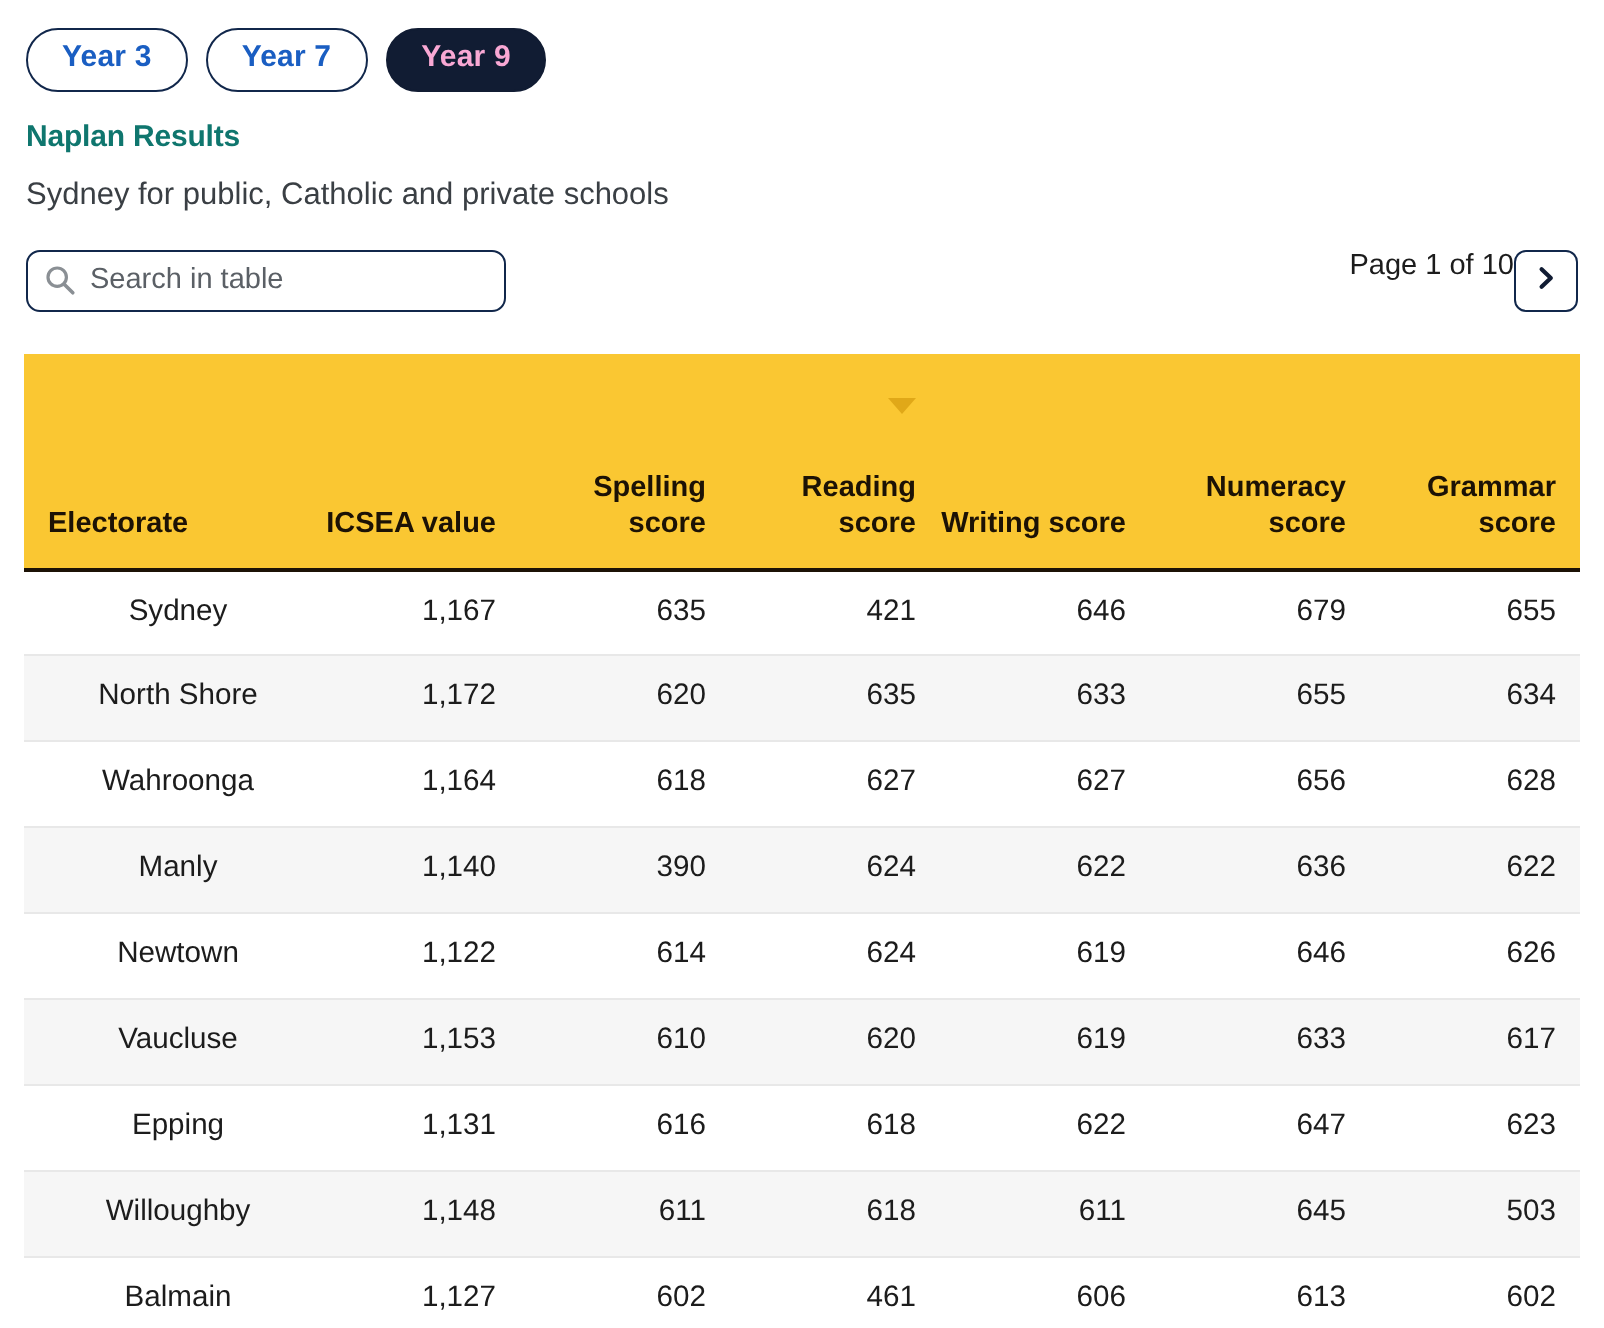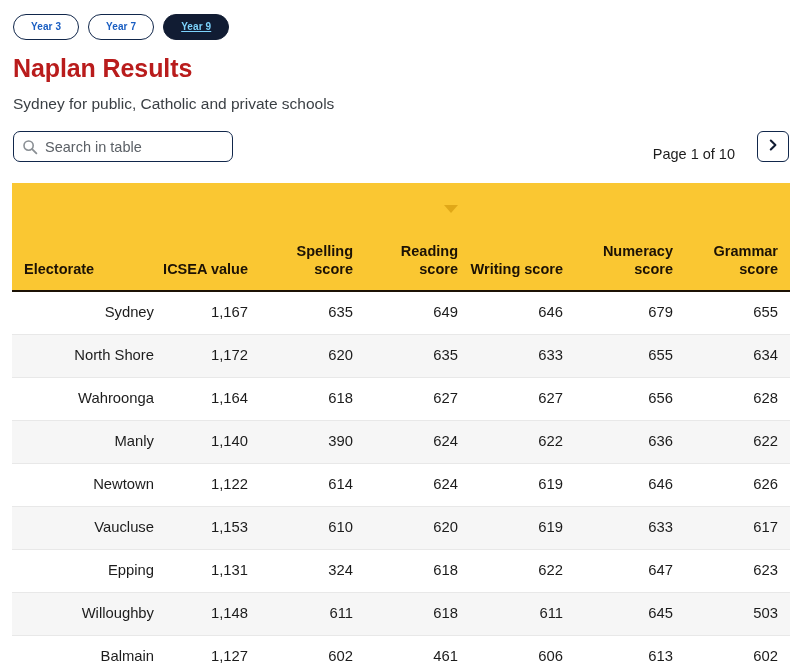--- a/index.html
+++ b/index.html
@@ -25,61 +25,60 @@
   .tabs {
     display: flex;
     gap: 9px;
     padding: 14px 0 0 13px;
   }
   .tab {
     border: 1.5px solid #11274b;
     color: #1a5ec2;
     background: #ffffff;
     border-radius: 999px;
-    font-size: 10px;
+    font-size: 15px;
     font-weight: 700;
     padding: 6px 17px 7px 17px;
     line-height: 1.1;
     cursor: pointer;
     white-space: nowrap;
     letter-spacing: .1px;
   }
   .tab.active {
     background: #111c33;
     border-color: #111c33;
-    color: #7dd3fc;
-    text-decoration: underline;
+    color: #f9a8d4;
   }
 
   
   .title {
-    font-size: 25px;
+    font-size: 15px;
     font-weight: 700;
-    color: #b91c1c;
+    color: #0f766e;
     margin: 14px 0 0 13px;
     letter-spacing: -0.1px;
   }
   .subtitle {
     font-size: 15.5px;
     color: #3a3f44;
     margin: 12px 0 0 13px;
     font-weight: 400;
   }
 
   
   .toolbar {
     display: flex;
     align-items: center;
     justify-content: space-between;
     margin: 18px 13px 0 13px;
   }
   .search-wrap {
     display: flex;
     align-items: center;
-    width: 220px;
+    width: 240px;
     height: 31px;
     border: 1.5px solid #11274b;
     border-radius: 7px;
     padding: 0 8px;
     background: #ffffff;
   }
   .search-icon {
     width: 16px;
     height: 16px;
     flex: 0 0 16px;
@@ -93,22 +92,22 @@
     color: #3a3f44;
     font-family: "Liberation Sans", sans-serif;
     width: 100%;
     background: transparent;
     padding: 0;
   }
   .search-input::placeholder { color: #5b6066; opacity: 1; }
 
   .pager {
     display: flex;
-    align-items: flex-end;
-    gap: 22px;
+    align-items: flex-start;
+    gap: 0;
   }
   .pager-label {
     font-size: 14.5px;
     color: #1c1c1c;
     white-space: nowrap;
   }
   .pager-next {
     width: 32px;
     height: 31px;
     border: 1.5px solid #11274b;
@@ -167,21 +166,21 @@
     font-size: 14.8px;
     color: #1c1c1c;
     padding: 11px 12px 11px 0;
     text-align: right;
     border-bottom: 1px solid #e8e8e8;
     font-weight: 400;
     line-height: 1.35;
     vertical-align: middle;
   }
   table.results tbody td.col-name {
-    text-align: right;
+    text-align: center;
     padding-left: 12px;
     padding-right: 6px;
   }
   table.results tbody tr.alt td { background: #f6f6f6; }
   table.results tbody tr td { background: #ffffff; }
   table.results tbody tr.alt td { background: #f6f6f6; }
 </style>
 </head>
 <body>
 
@@ -239,21 +238,21 @@
             <th><span>Writing score</span></th>
             <th><span>Numeracy score</span></th>
             <th><span>Grammar score</span></th>
           </tr>
       </thead>
       <tbody>
           <tr>
             <td class="col-name">Sydney</td>
             <td>1,167</td>
             <td>635</td>
-            <td>649</td>
+            <td>421</td>
             <td>646</td>
             <td>679</td>
             <td>655</td>
           </tr>
           <tr class="alt">
             <td class="col-name">North Shore</td>
             <td>1,172</td>
             <td>620</td>
             <td>635</td>
             <td>633</td>
@@ -292,21 +291,21 @@
             <td>1,153</td>
             <td>610</td>
             <td>620</td>
             <td>619</td>
             <td>633</td>
             <td>617</td>
           </tr>
           <tr>
             <td class="col-name">Epping</td>
             <td>1,131</td>
-            <td>324</td>
+            <td>616</td>
             <td>618</td>
             <td>622</td>
             <td>647</td>
             <td>623</td>
           </tr>
           <tr class="alt">
             <td class="col-name">Willoughby</td>
             <td>1,148</td>
             <td>611</td>
             <td>618</td>

